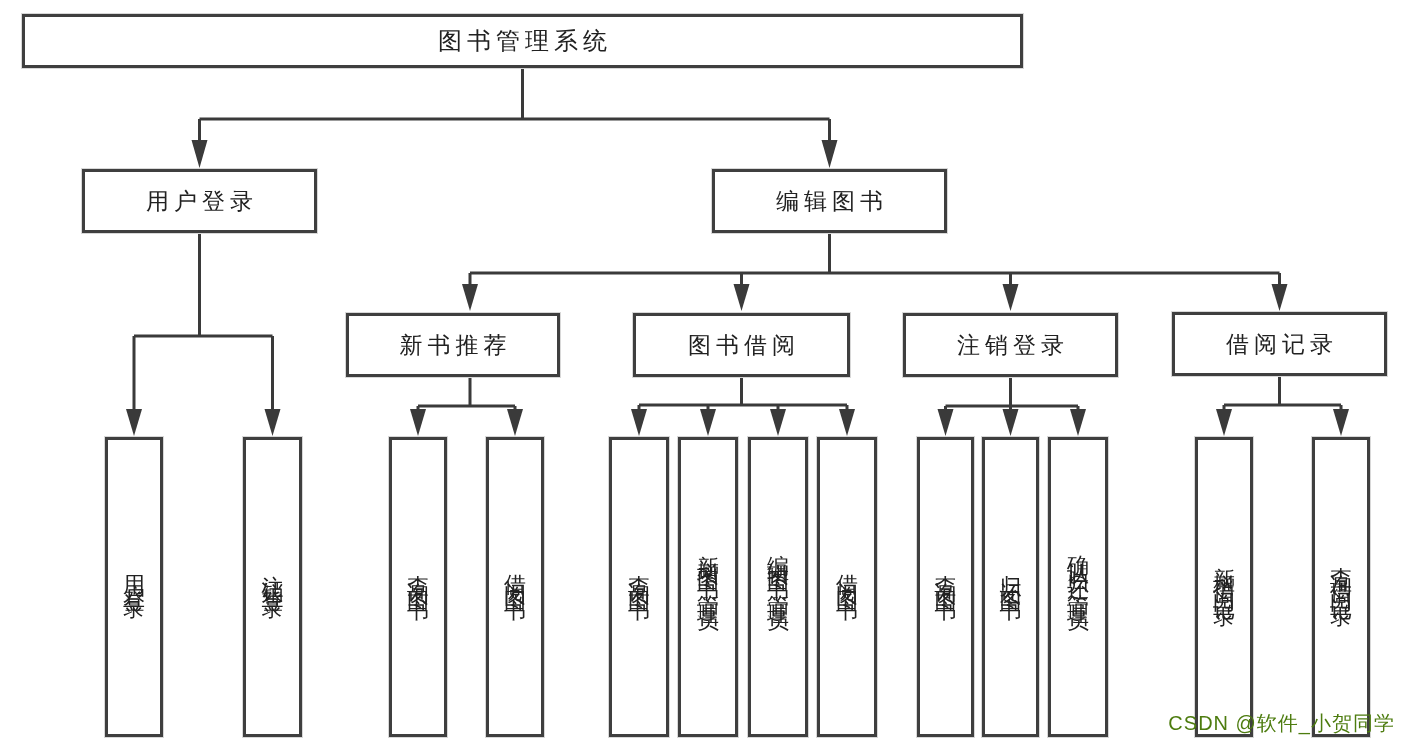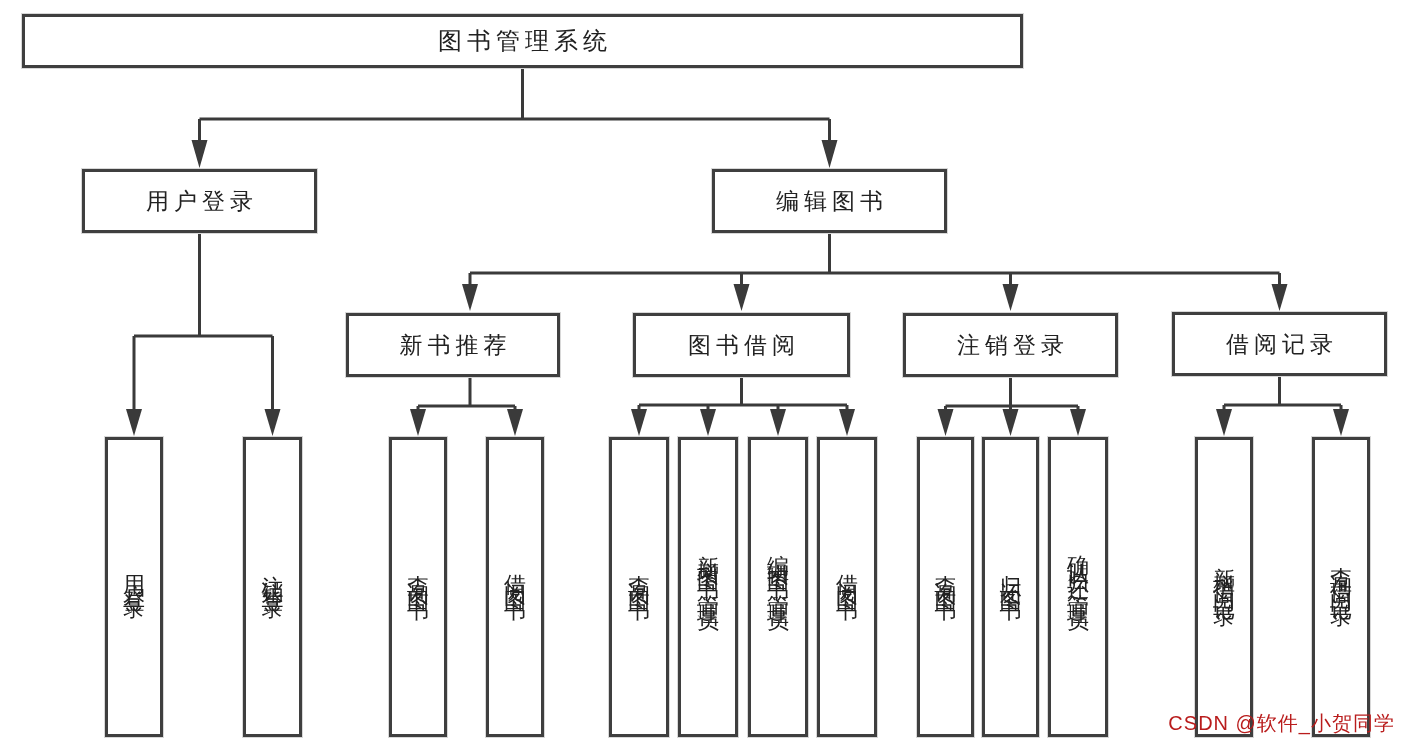--- a/index.html
+++ b/index.html
@@ -34,21 +34,21 @@
     writing-mode:vertical-rl;
     font-size:22px;
     letter-spacing:8px;
     padding-bottom:28px;
     line-height:1;
   }
   .watermark{
     position:absolute;
     right:10px;top:710px;
     font-size:20px;
-    color:#b91c1c;
+    color:#4d7c0f;
     letter-spacing:1px;
     white-space:nowrap;
     z-index:5;
   }
 </style>
 </head>
 <body>
 
 <div class="stage">
 

